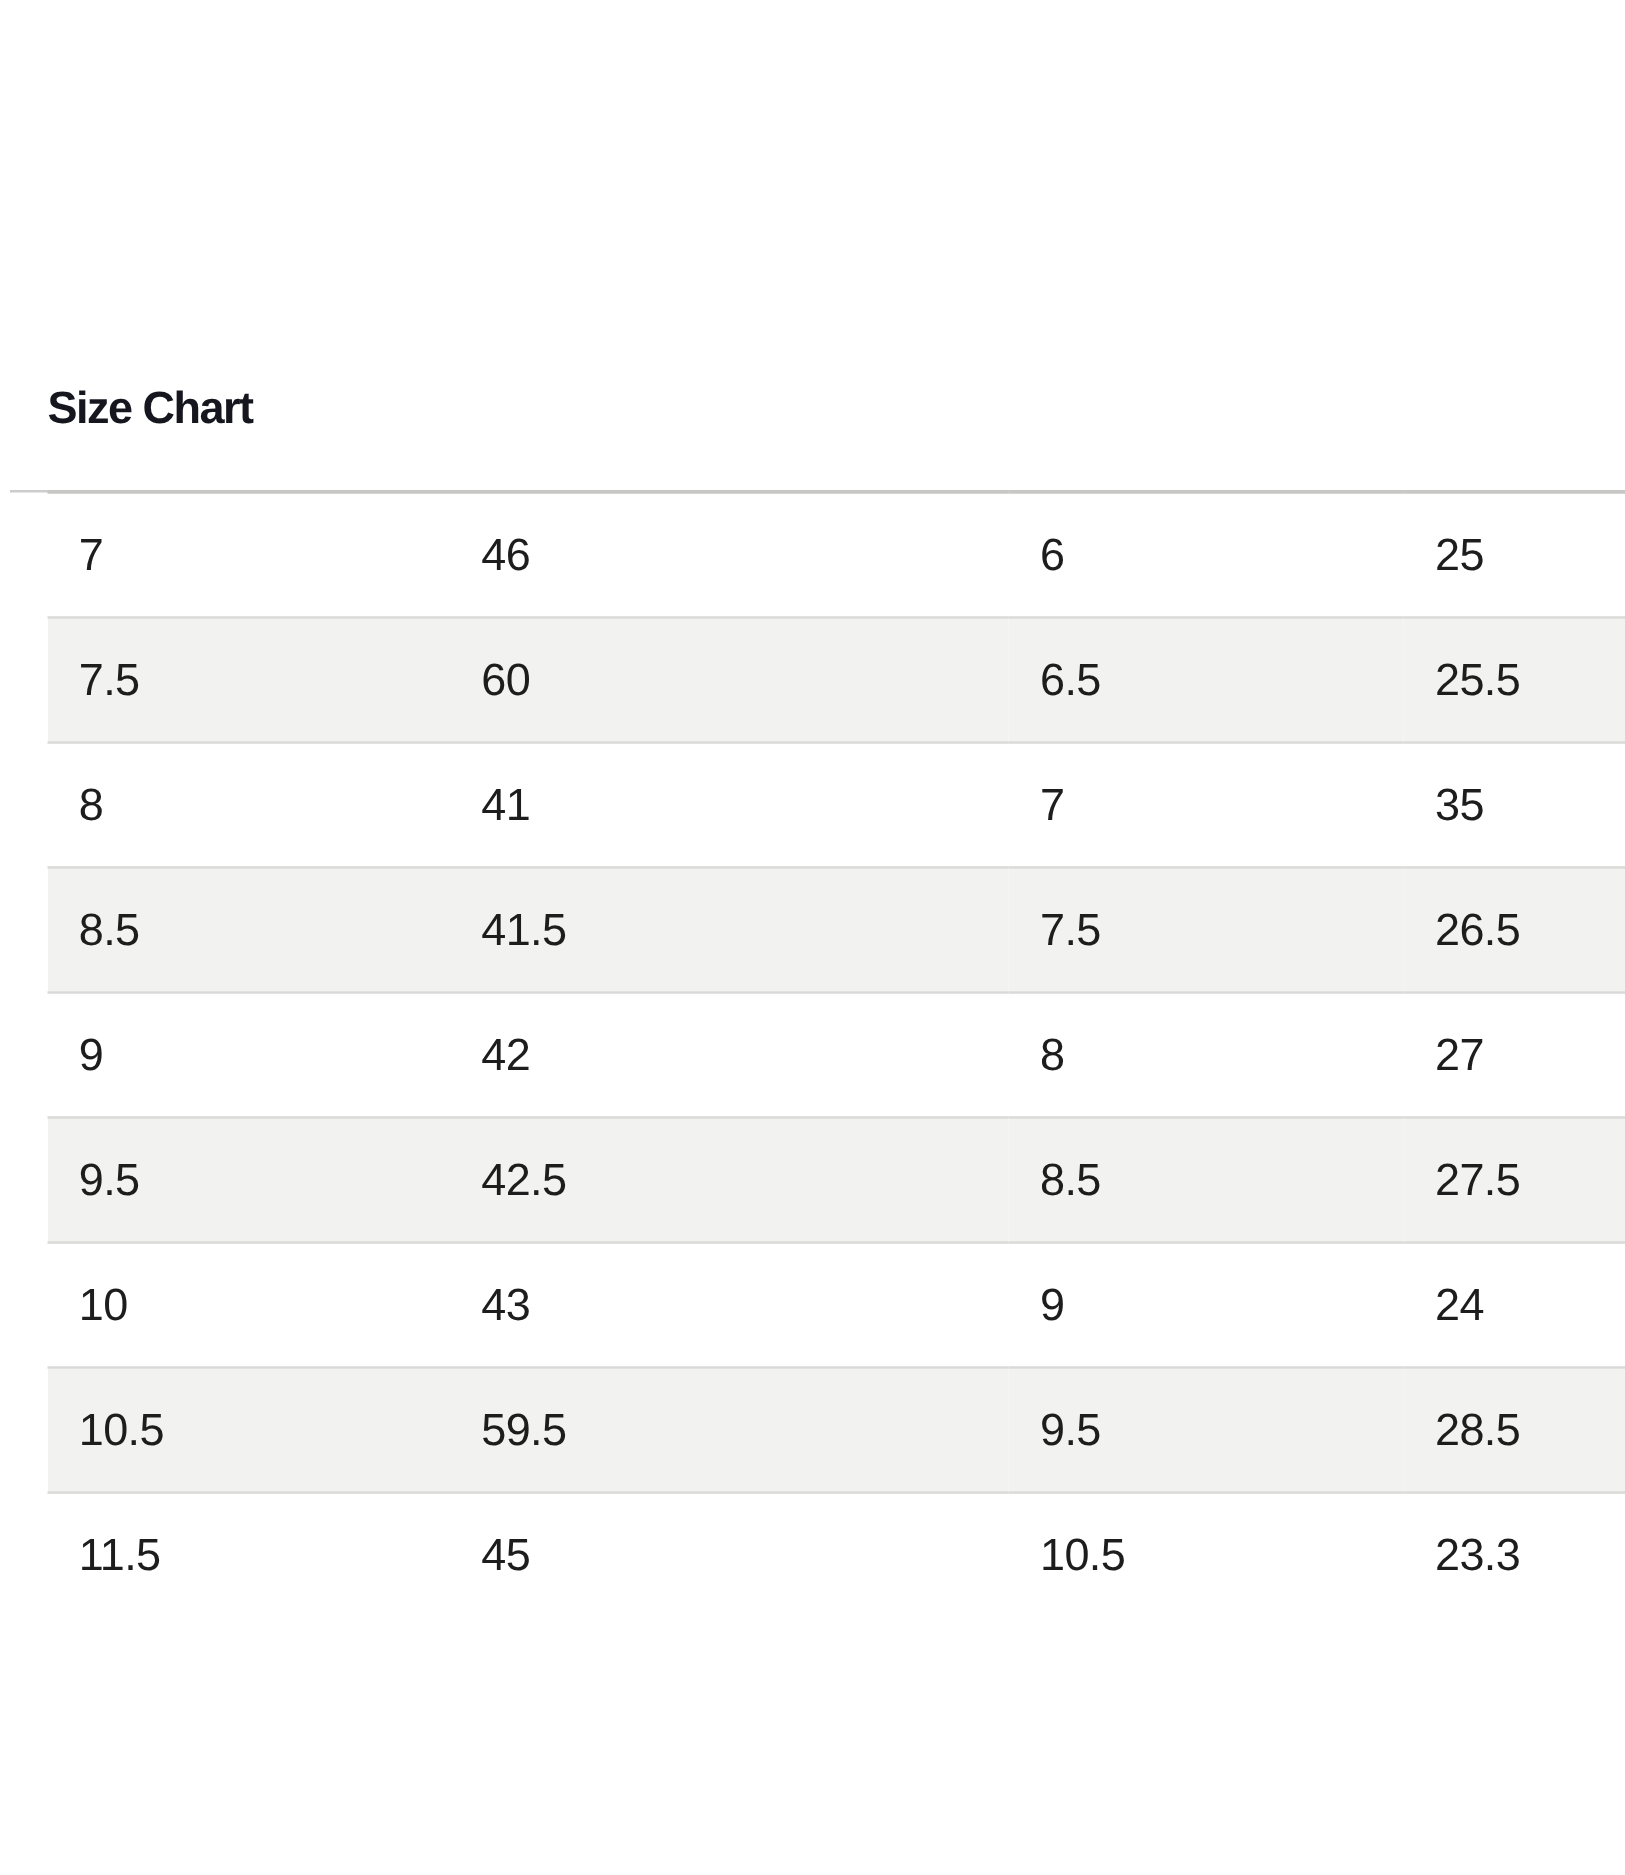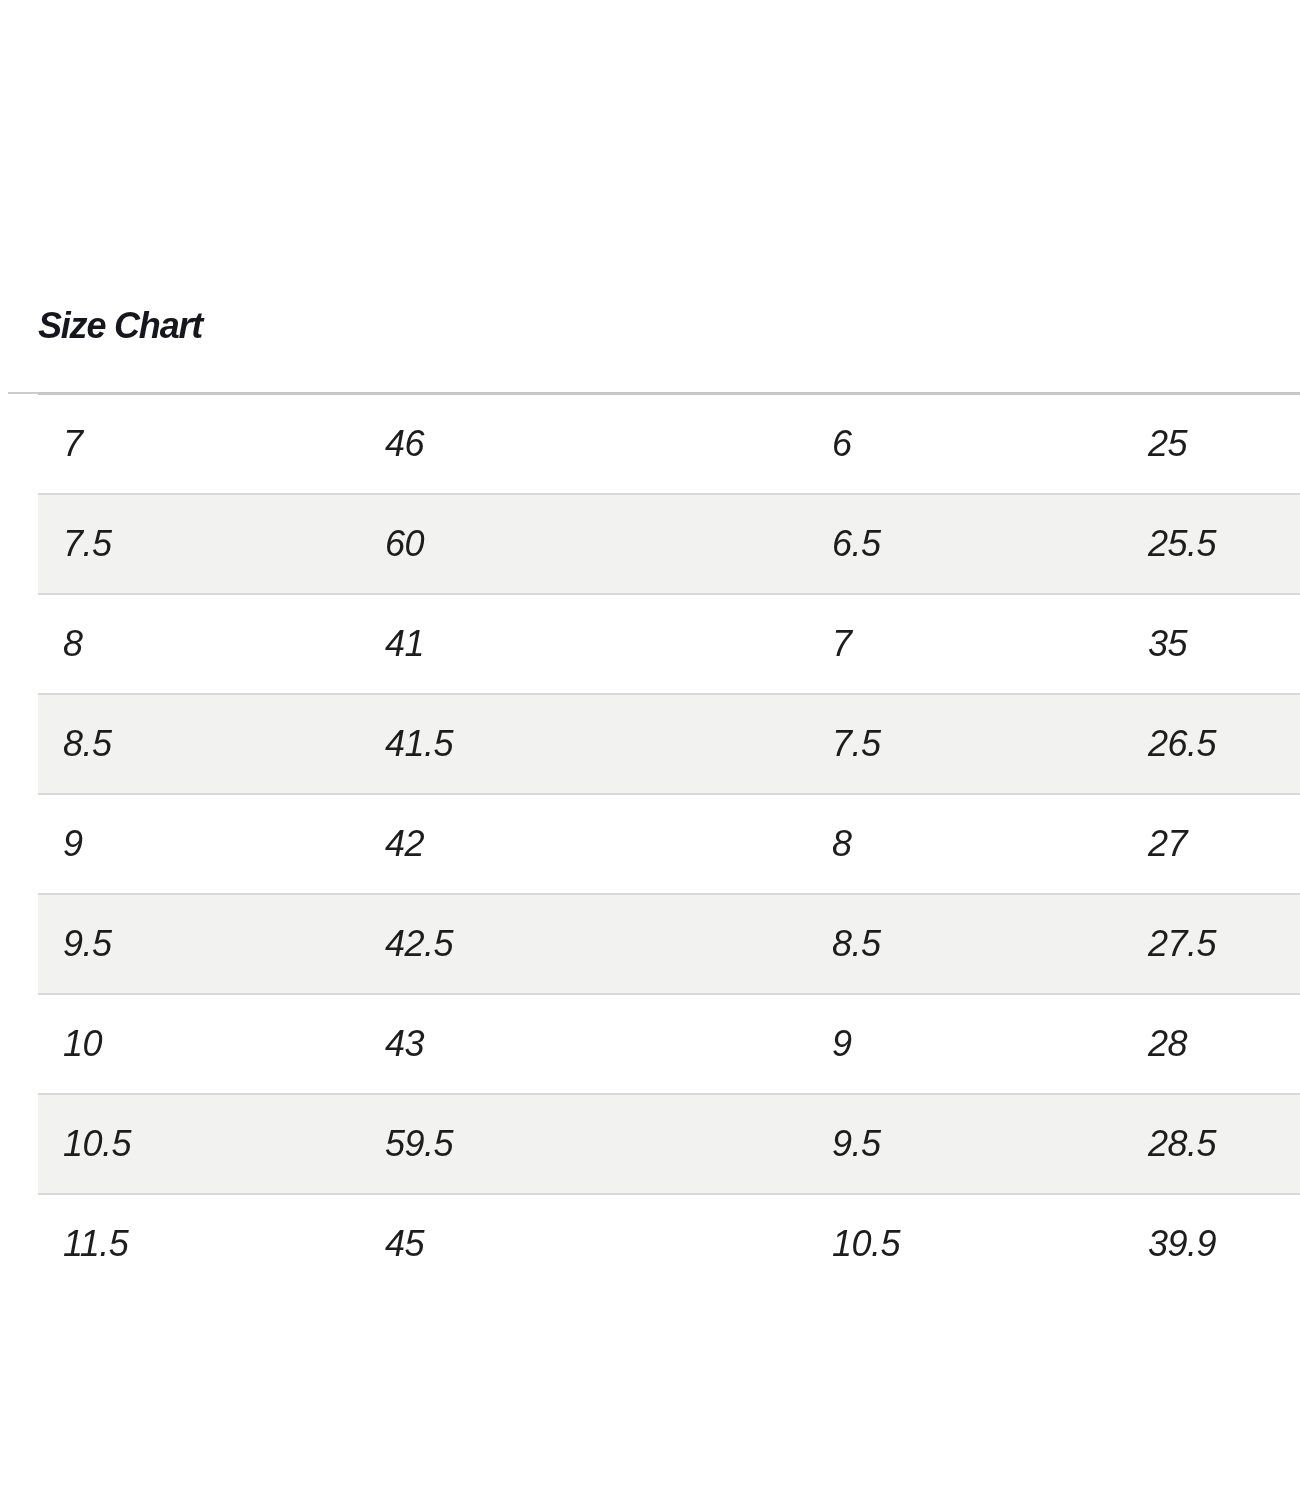--- a/index.html
+++ b/index.html
@@ -4,21 +4,21 @@
 <style>
   * { box-sizing: border-box; }
   html, body { margin: 0; padding: 0; }
   body {
     width: 1300px;
     height: 1500px;
     background: #ffffff;
     overflow: hidden;
     font-family: "Liberation Sans", sans-serif;
   }
-  .page { padding-top: 304px; font-style: italic; }
+  .page { padding-top: 304px; }
   .section-title {
     margin: 0 0 0 38px;
     font-size: 36px;
     line-height: 44px;
     font-weight: 700;
     letter-spacing: -1.2px;
     color: #16161e;
   }
   .section-rule {
     margin: 44px 0 0 8px;
@@ -98,29 +98,29 @@
         <tr>
           <td>9.5</td>
           <td>42.5</td>
           <td>8.5</td>
           <td>27.5</td>
         </tr>
         <tr>
           <td>10</td>
           <td>43</td>
           <td>9</td>
-          <td>28</td>
+          <td>24</td>
         </tr>
         <tr>
           <td>10.5</td>
           <td>59.5</td>
           <td>9.5</td>
           <td>28.5</td>
         </tr>
         <tr>
           <td>11.5</td>
           <td>45</td>
           <td>10.5</td>
-          <td>39.9</td>
+          <td>23.3</td>
         </tr>
       </tbody>
   </table>
 </div>
 
 </body></html>

